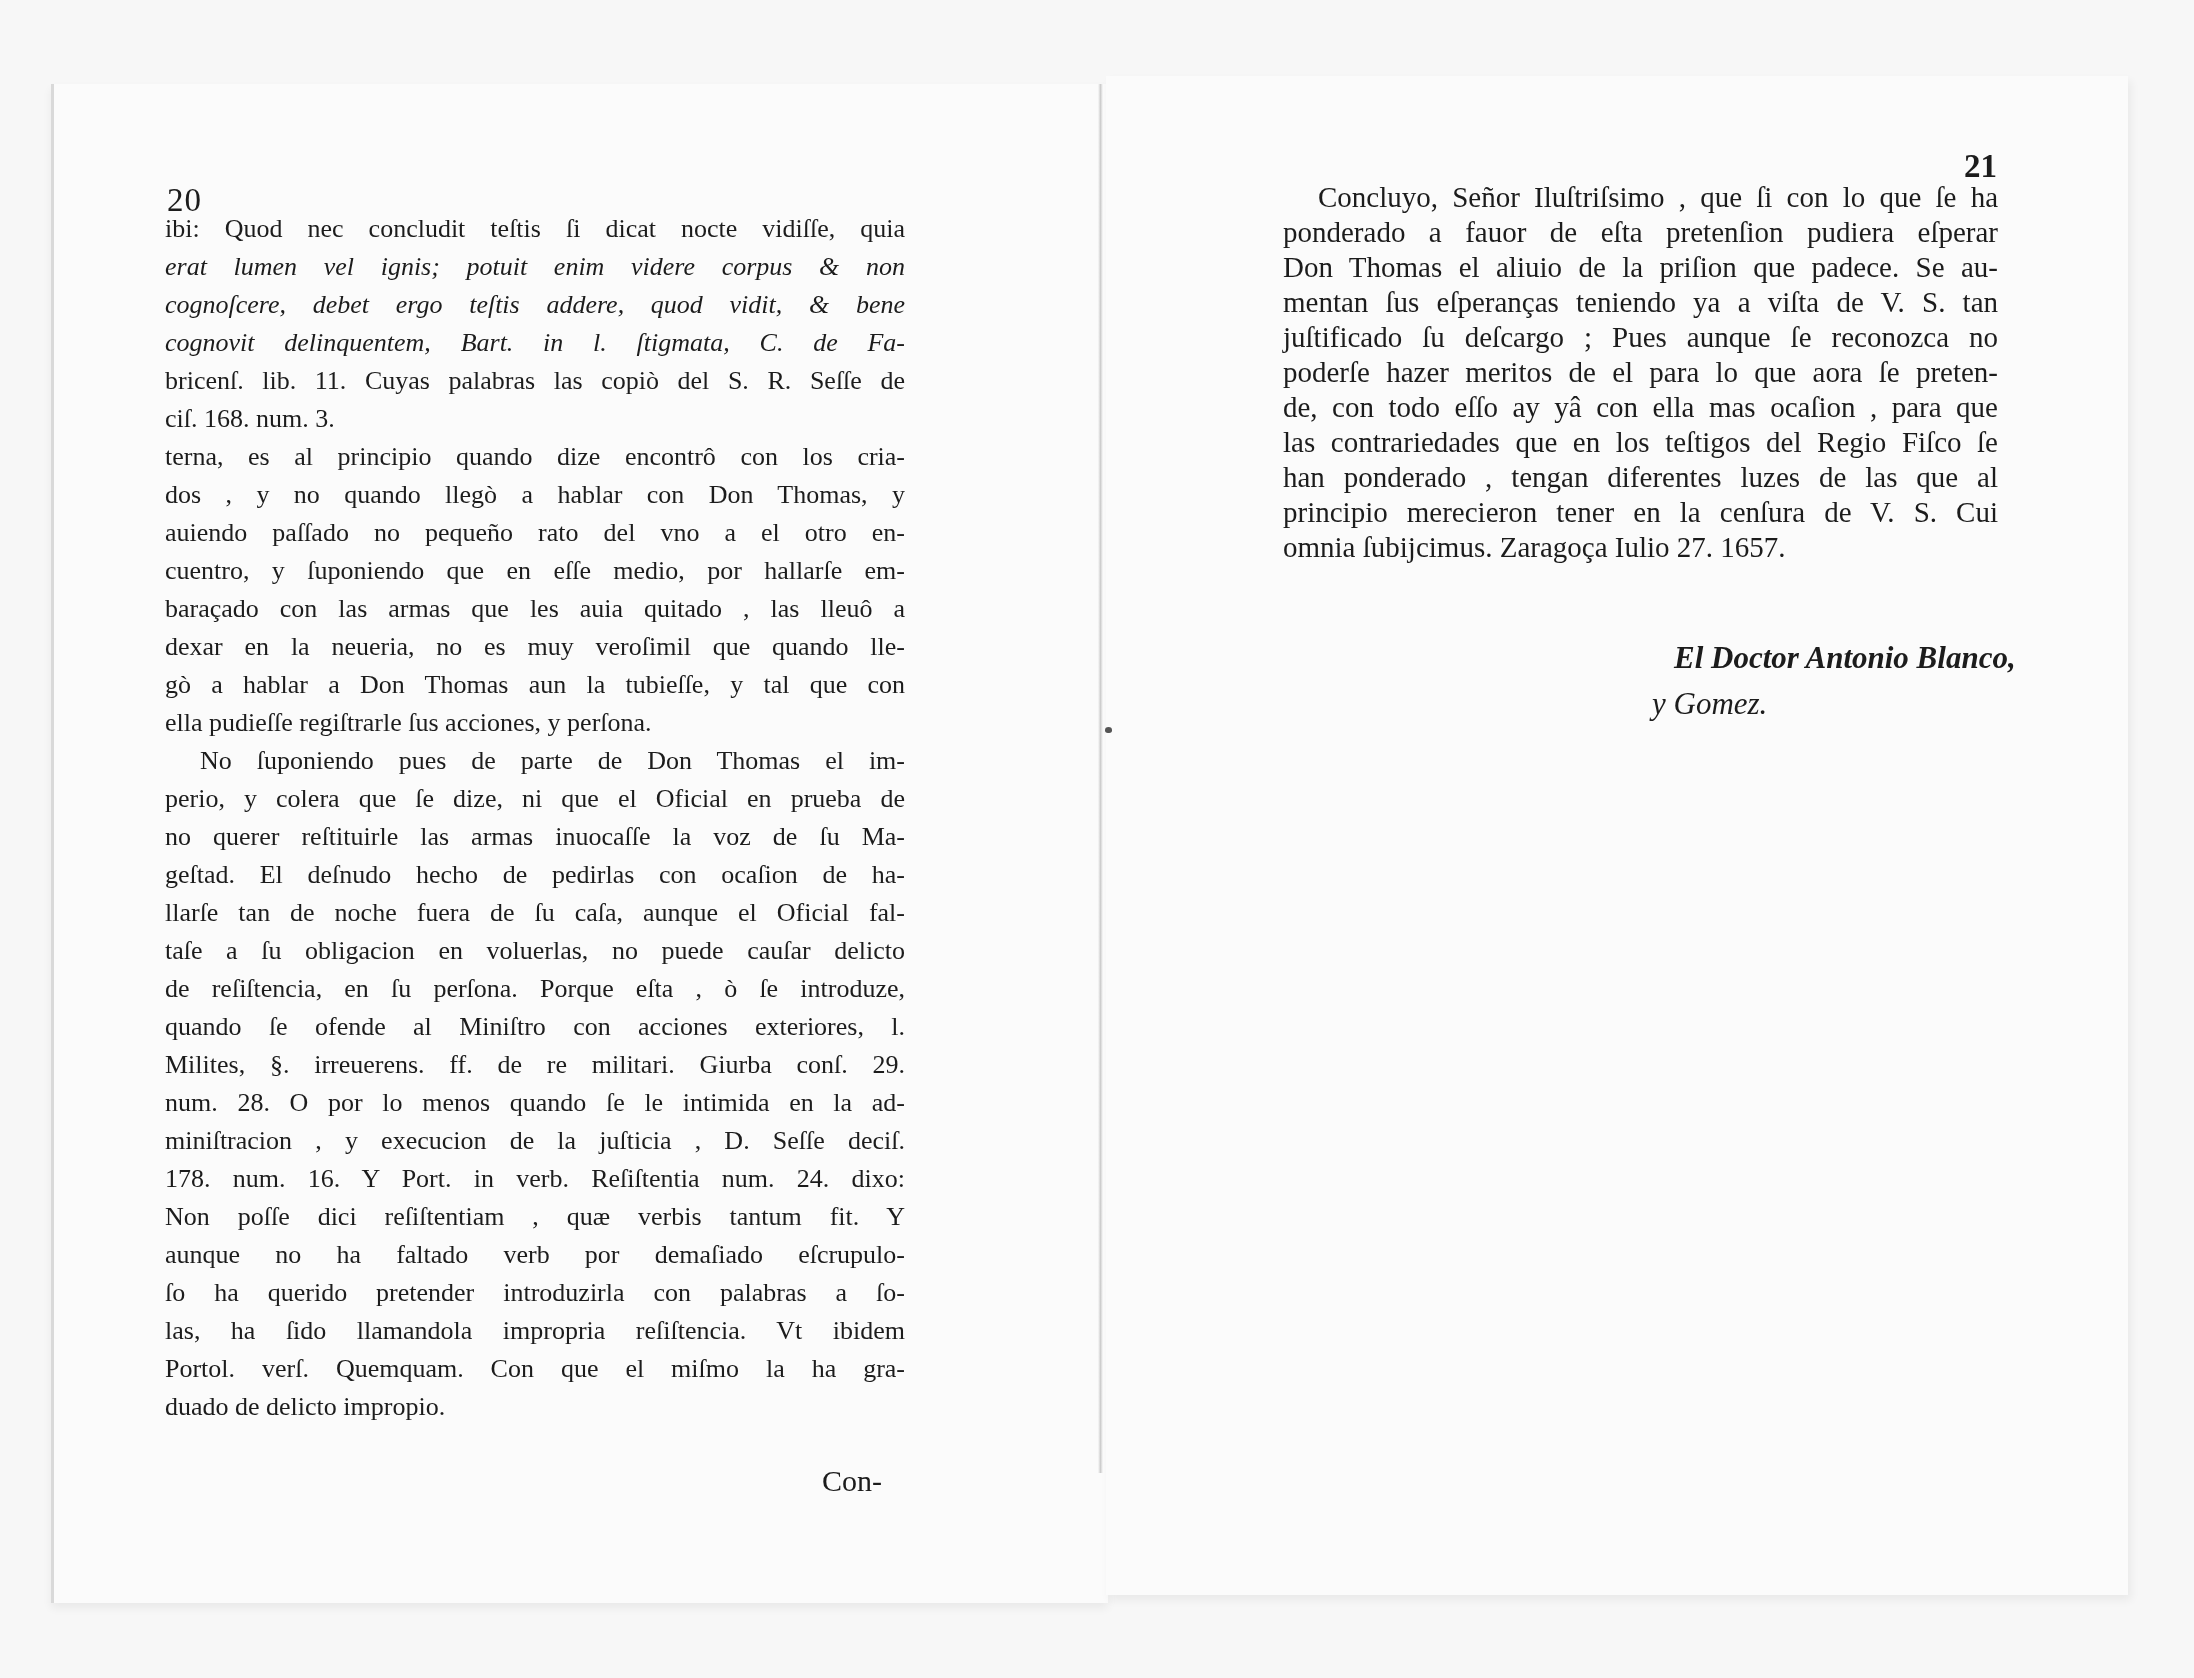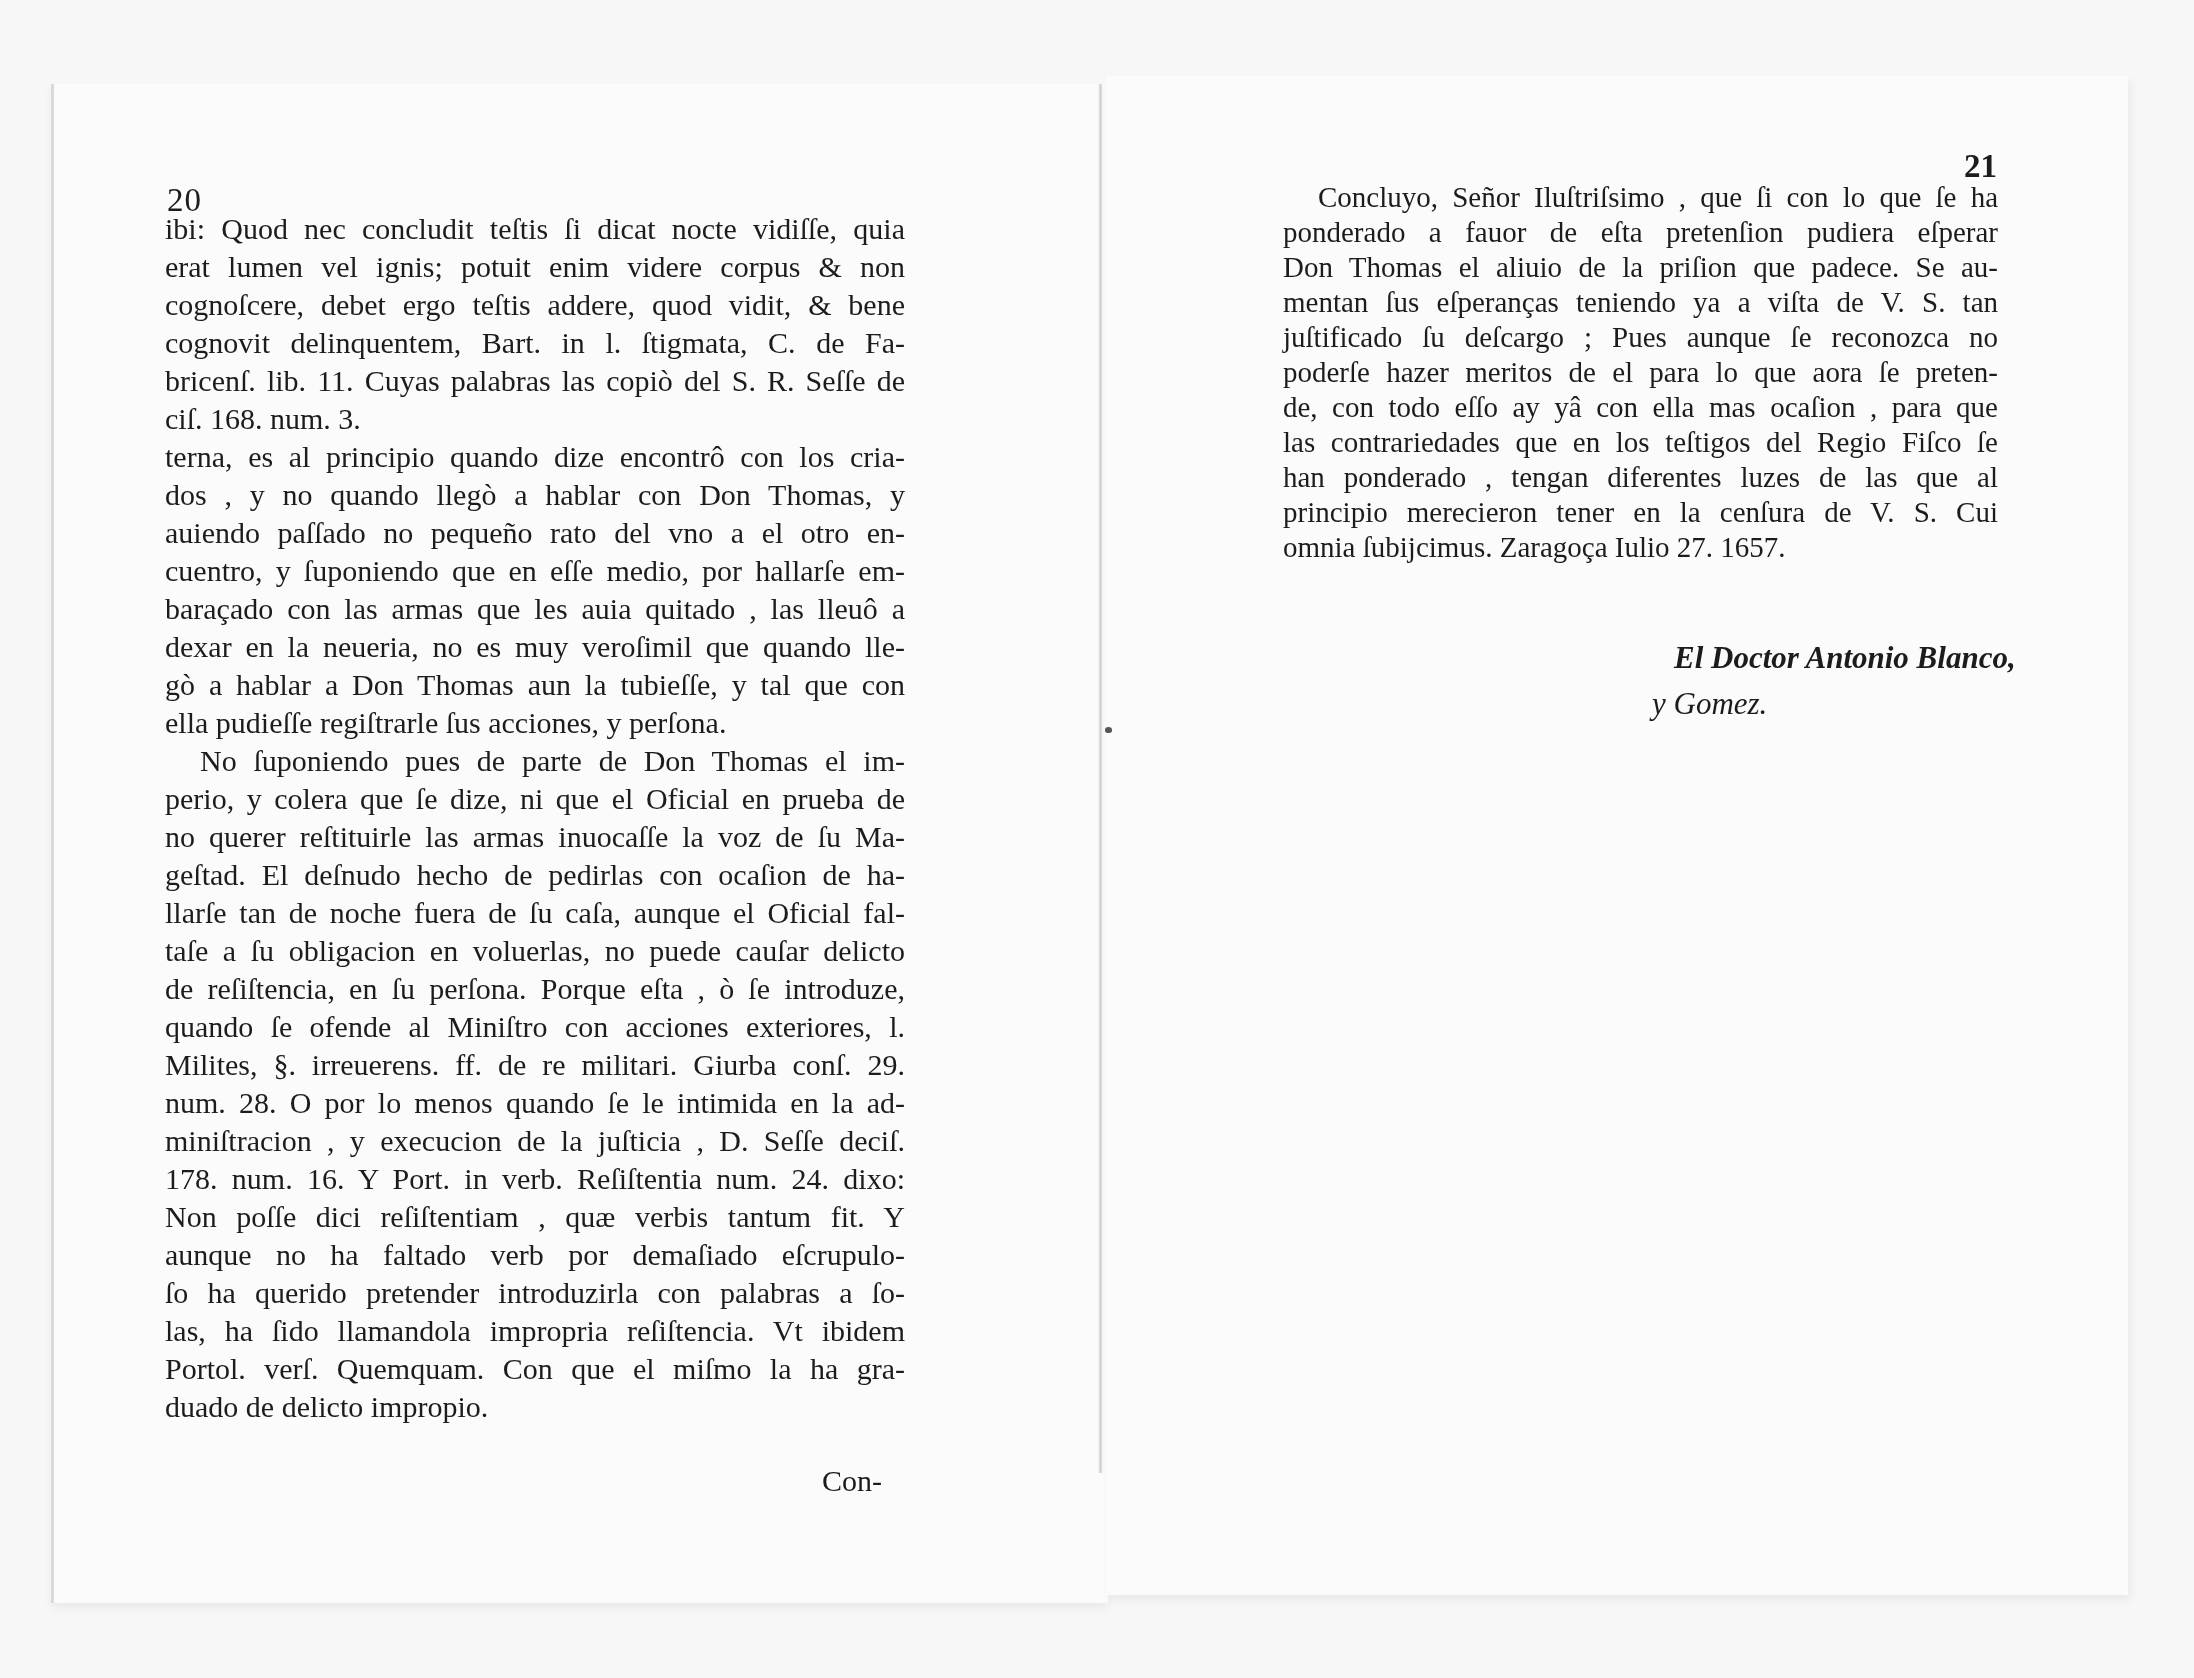--- a/index.html
+++ b/index.html
@@ -28,32 +28,32 @@
   .gutter-tear {
     position: absolute; left: 1105px; top: 727px; width: 7px; height: 6px;
     background: #555; border-radius: 50% 50% 40% 40%;
   }
   .pageno {
     position: absolute; font-size: 33px; font-weight: normal; line-height: 1;
   }
   #pageno-left { left: 167px; top: 184px; letter-spacing: 1px; }
   #pageno-right { left: 1964px; top: 150px; font-weight: bold; }
   .col {
-    position: absolute; font-size: 30px; line-height: 38px;
+    position: absolute; font-size: 26px; line-height: 38px;
   }
   #col-left { left: 165px; top: 210px; width: 740px; }
   #col-right { left: 1283px; top: 180px; width: 715px; line-height: 35px; font-size: 29px; }
   .line {
     display: block; white-space: nowrap; text-align: justify; text-align-last: justify;
     height: 38px; overflow: visible;
   }
   #col-right .line { height: 35px; }
   .line.last { text-align-last: left; }
   .line.indent { padding-left: 35px; }
-  .i { }
+  .i { font-style: italic; }
   .catch {
     position: absolute; left: 822px; top: 1464px; font-size: 30px;
   }
   .sig {
     position: absolute; font-style: italic; font-size: 31px; white-space: nowrap;
   }
   #sig-1 { left: 1674px; top: 640px; font-weight: bold; }
   #sig-2 { left: 1652px; top: 686px; }
 </style>
 </head>

